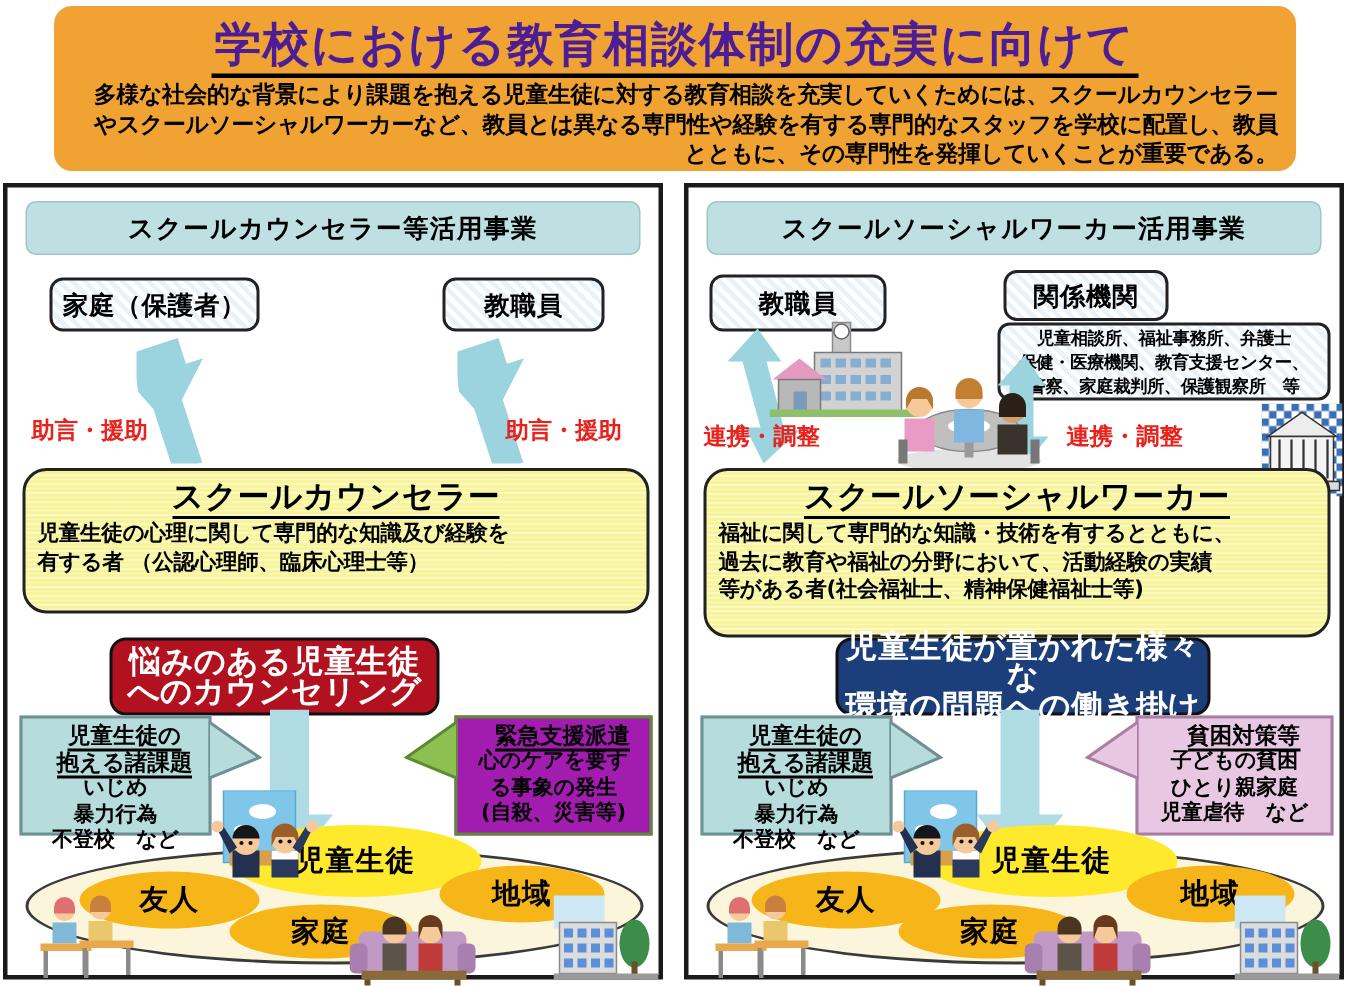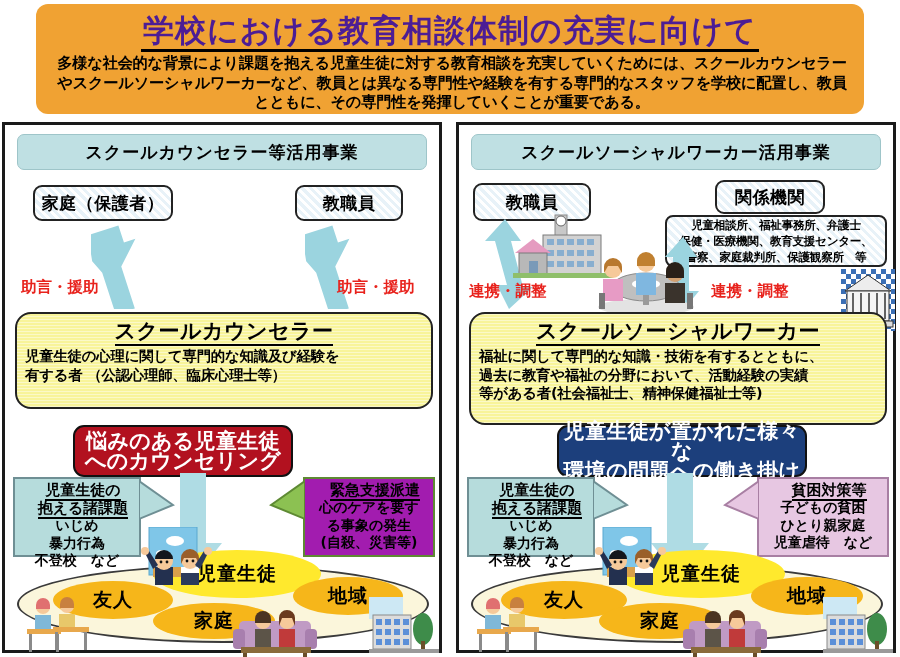--- a/index.html
+++ b/index.html
@@ -28,21 +28,21 @@
   }
   .header-title span{
     border-bottom:3px solid #000;
     padding:0 2px 1px 2px;
   }
   .header-body{
     position:absolute;left:16px;top:50px;width:800px;
     font-size:15.2px;font-weight:bold;color:#000;
     line-height:19.5px;
     letter-spacing:-0.2px;
-    text-align:center;
+    text-align:right;
   }
 
   
   .panel{
     position:absolute;top:122px;width:440px;height:531px;
     background:#ffffff;
     border:3px solid #1a1a1a;
     box-sizing:border-box;
   }
   .panel.left{left:2px;}
@@ -342,21 +342,21 @@
   </div>
 
   <div class="panel right">
 
     <div class="panel-title">スクールソーシャルワーカー活用事業</div>
 
     <div class="hbox" style="left:14px;top:58px;width:118px;height:38px;">
       <span>教職員</span>
     </div>
 
-    <div class="hbox" style="left:210px;top:55px;width:110px;height:34px;margin-left:46px;">
+    <div class="hbox" style="left:210px;top:55px;width:110px;height:34px;">
       <span>関係機関</span>
     </div>
 
     <div class="hbox" style="left:206px;top:90px;width:222px;height:52px;
          flex-direction:column;font-size:11.6px;letter-spacing:-0.3px;line-height:16px;
          align-items:center;padding:2px 5px;border-radius:8px;">
       <div>児童相談所、福祉事務所、弁護士</div>
       <div>保健・医療機関、教育支援センター、</div>
       <div>警察、家庭裁判所、保護観察所　等</div>
     </div>

